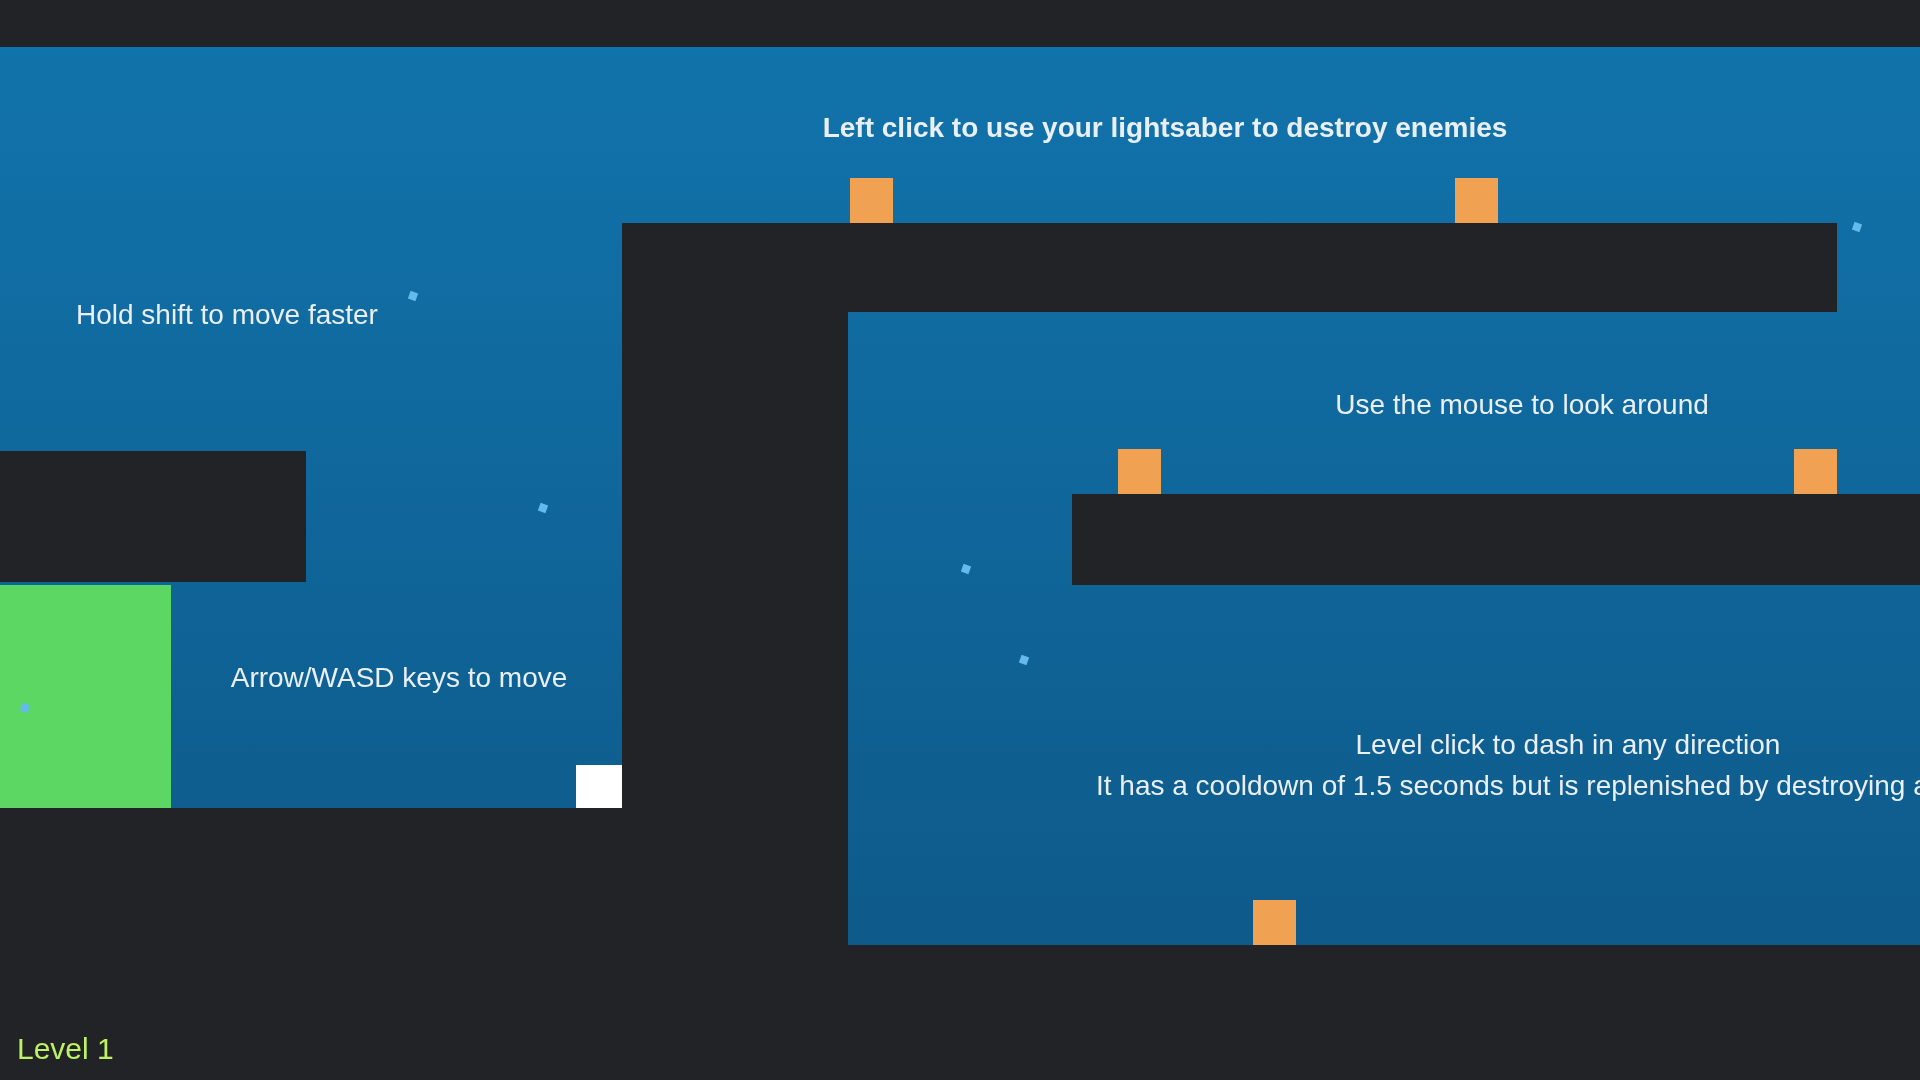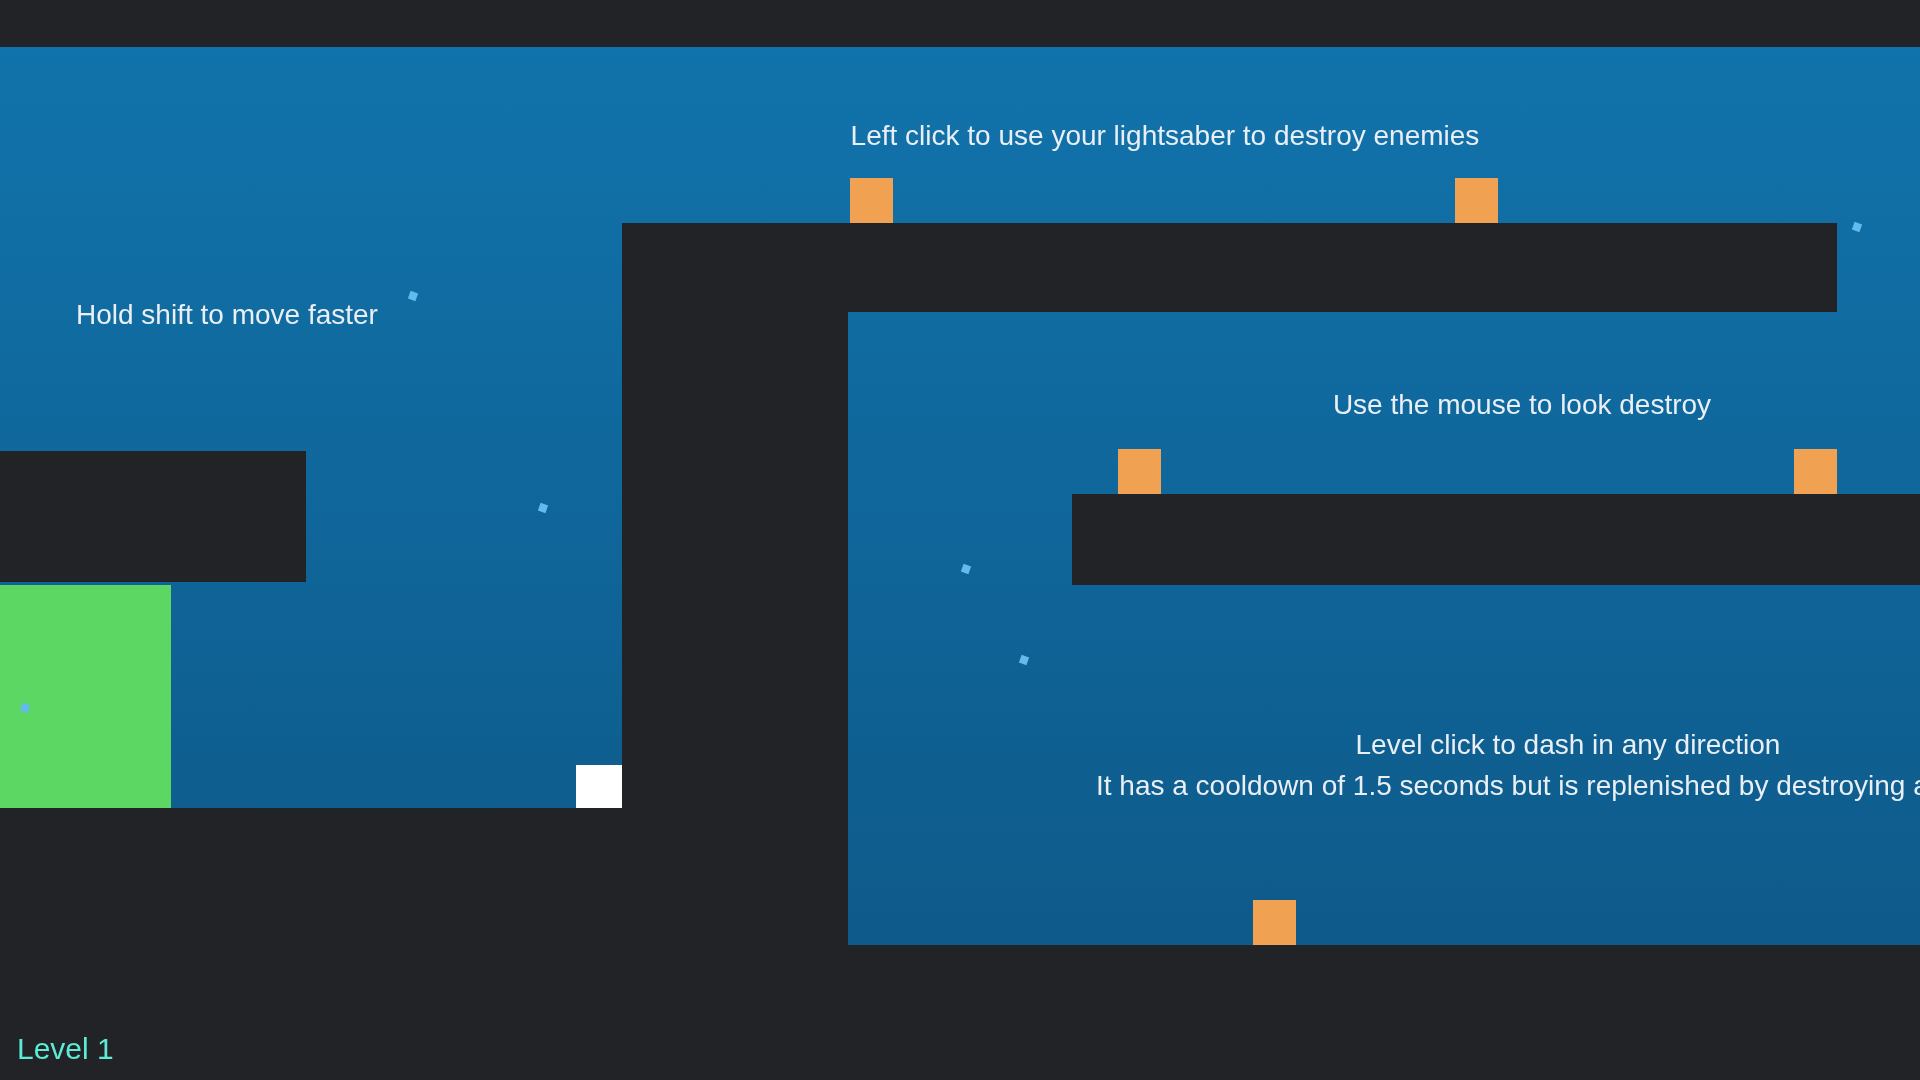--- a/index.html
+++ b/index.html
@@ -68,31 +68,31 @@
   .p6 { left: 1853px; top: 223px; }
   
   .txt {
     position: absolute;
     color: #e9eff4;
     font-size: 28px;
     line-height: 34px;
     white-space: nowrap;
   }
   .centered { transform: translateX(-50%); }
-  .t-lightsaber { left: 1165px; top: 119px; }
+  .t-lightsaber { left: 1165px; top: 111px; font-weight: bold; }
   .t-shift      { left: 64px;   top: 298px; transform: none; margin-left: 12px; }
   .t-mouse      { left: 1522px; top: 388px; }
   .t-move       { left: 399px;  top: 661px; }
   .t-jump       { left: 399px;  top: 702px; }
   .t-dash1      { left: 1568px; top: 728px; }
   .t-dash2      { left: 1096px; top: 769px; transform: none; }
   .hud-level {
     position: absolute;
     left: 17px; top: 1032px;
-    color: #5eead4;
+    color: #bef264;
     font-size: 30px;
     white-space: nowrap;
   }
 </style>
 </head>
 <body>
 
 <div class="stage">
 
   <div class="play-area"></div>
@@ -116,19 +116,20 @@
 
   <div class="particle p1"></div>
   <div class="particle p2"></div>
   <div class="particle p3"></div>
   <div class="particle p4"></div>
   <div class="particle p5"></div>
   <div class="particle p6"></div>
 
   <div class="txt centered t-lightsaber">Left click to use your lightsaber to destroy enemies</div>
   <div class="txt t-shift">Hold shift to move faster</div>
-  <div class="txt centered t-mouse">Use the mouse to look destroy</div>
+  <div class="txt centered t-mouse">Use the mouse to look around</div>
+  <div class="txt centered t-move">Arrow/WASD keys to move</div>
   <div class="txt centered t-dash1">Level click to dash in any direction</div>
   <div class="txt t-dash2">It has a cooldown of 1.5 seconds but is replenished by destroying a</div>
 
   <div class="hud-level">Level 1</div>
 
 </div>
 
 </body></html>

